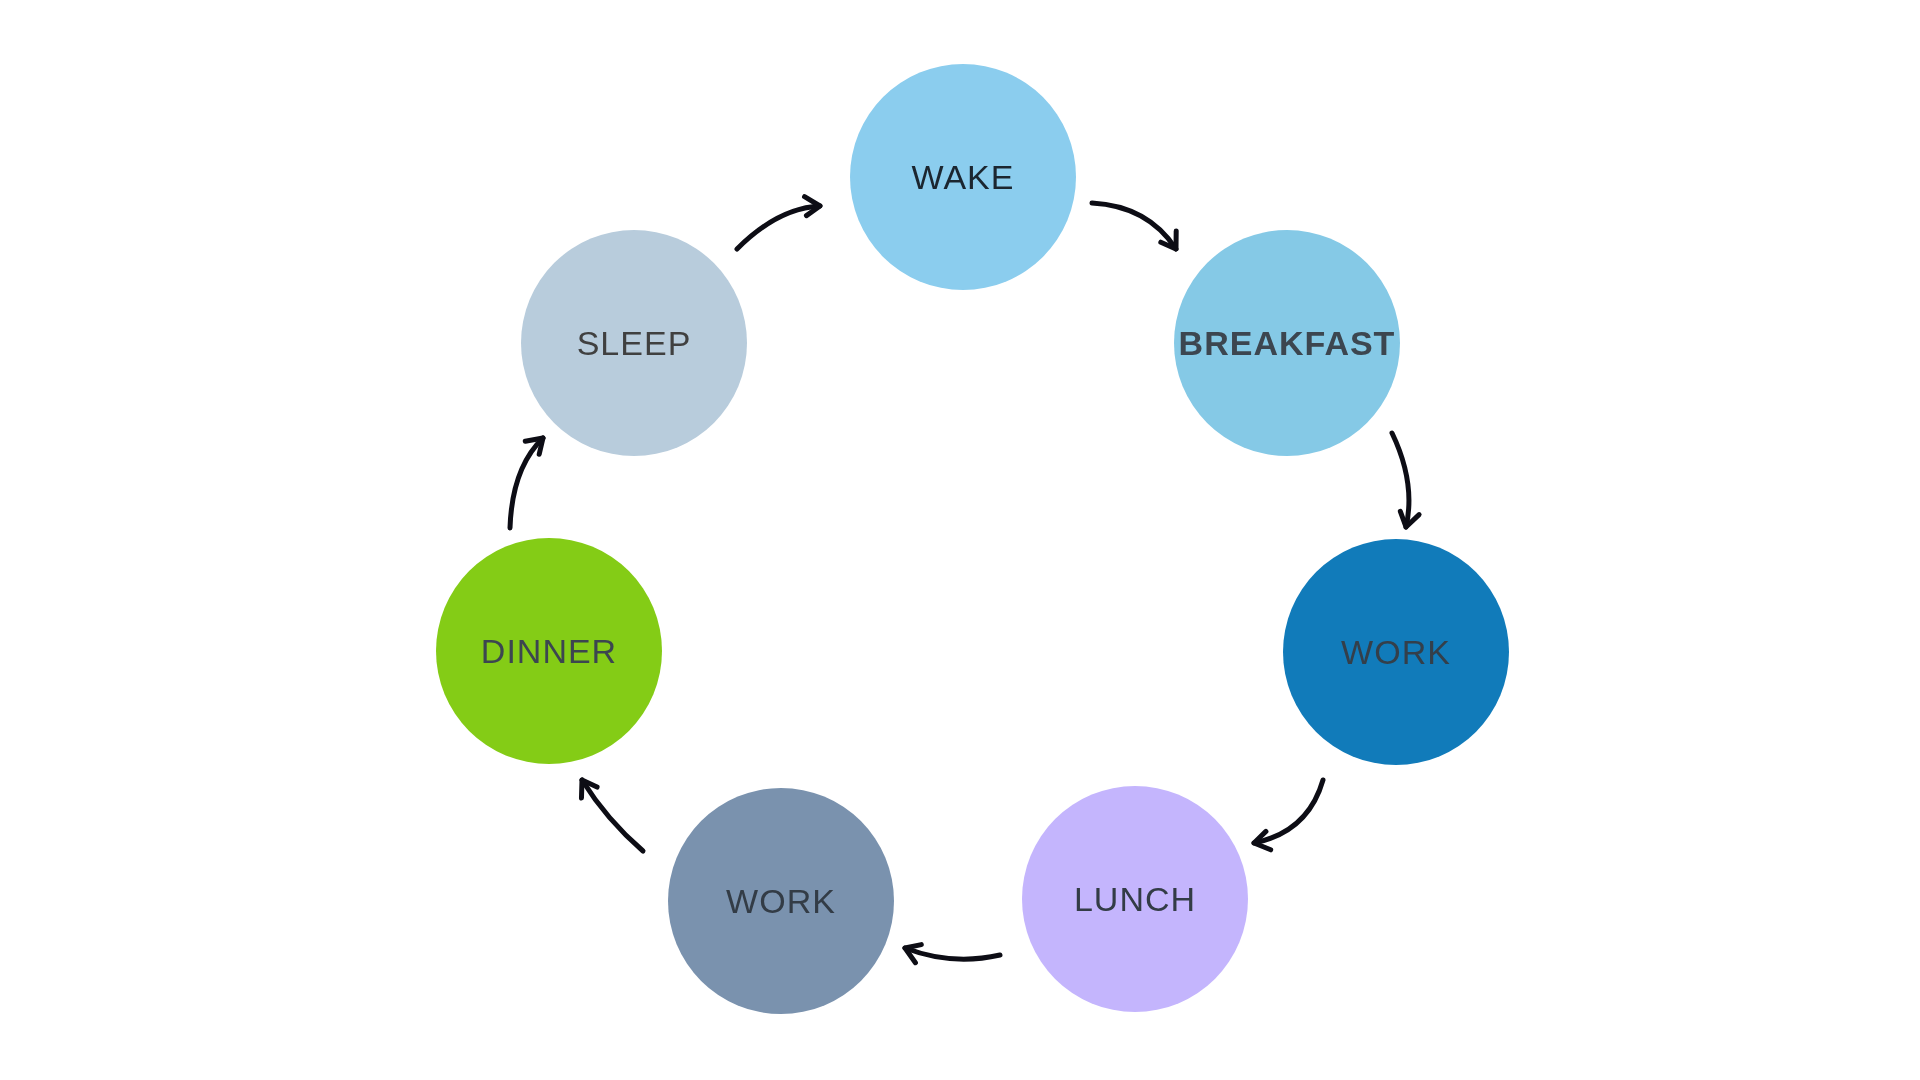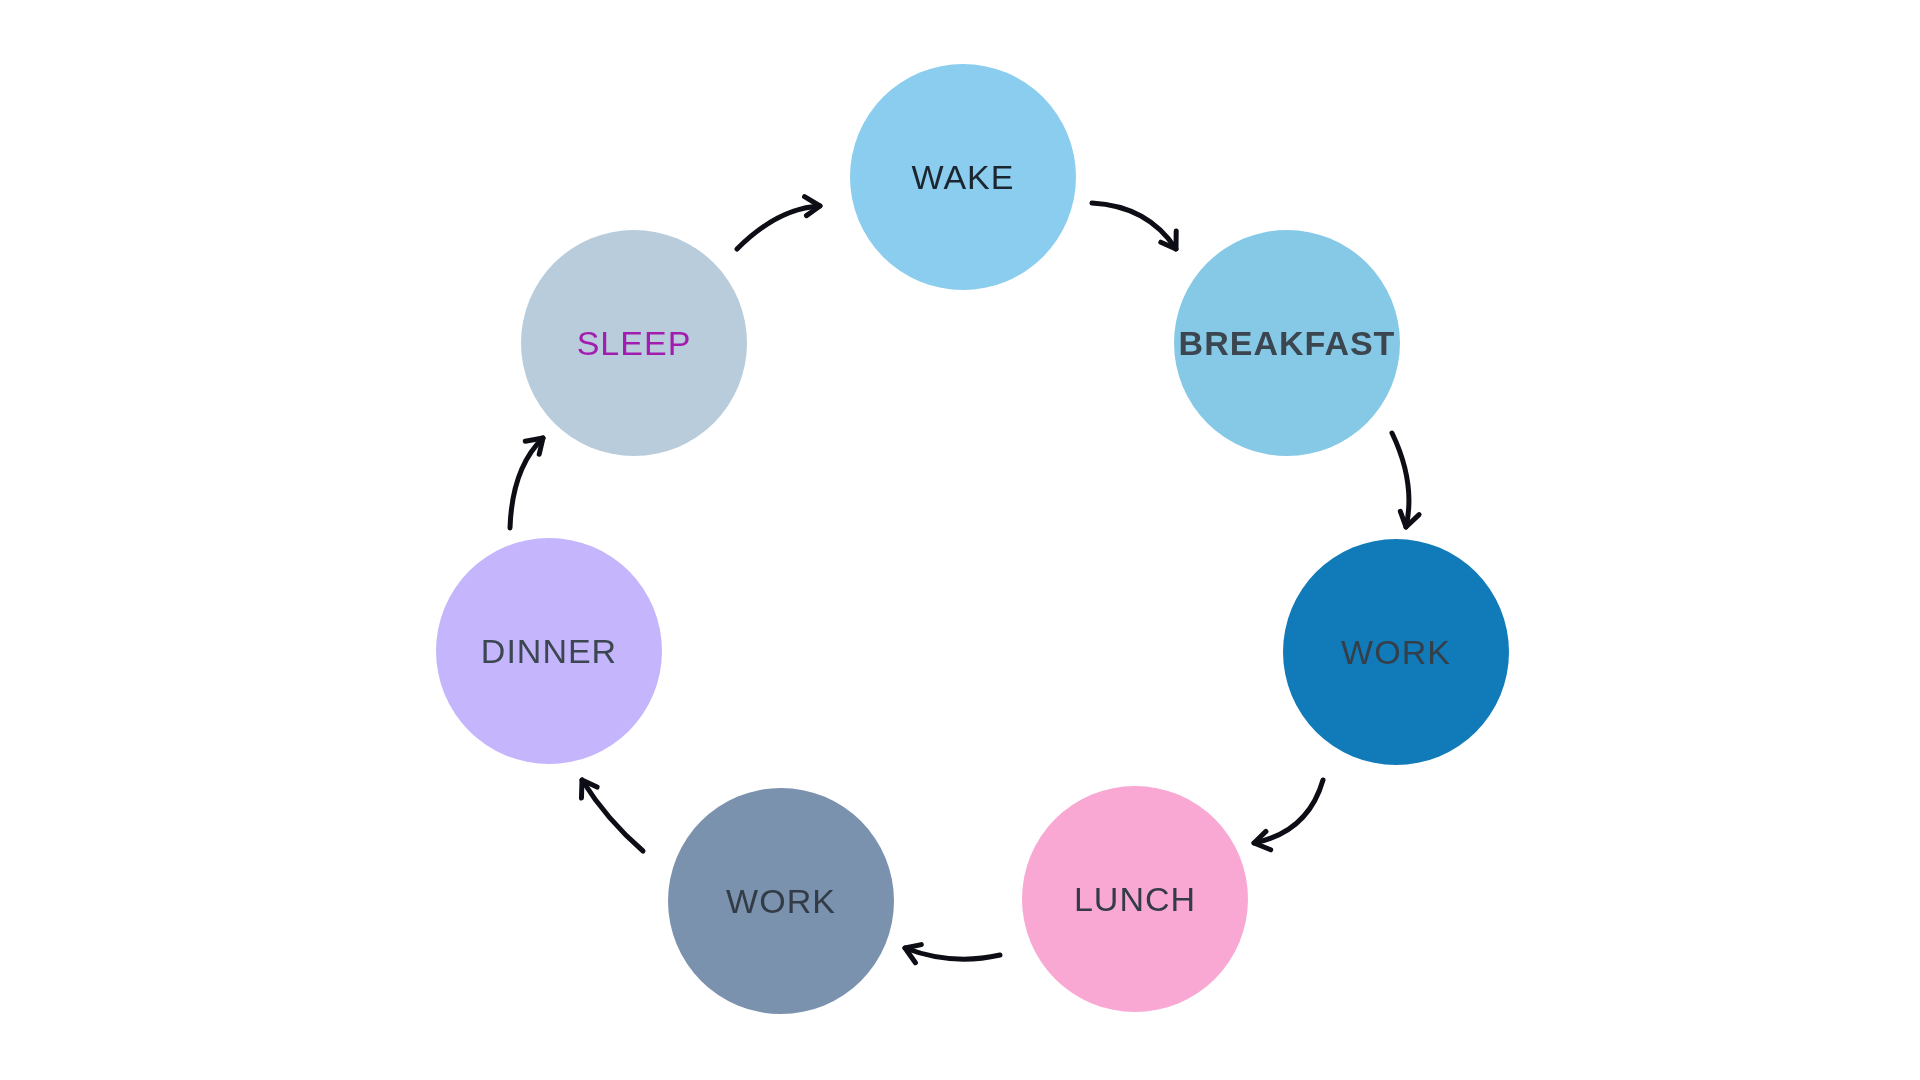--- a/index.html
+++ b/index.html
@@ -65,26 +65,26 @@
 
   <div class="node" style="left: 850px; top: 64px; height: 226px; width: 226px; background: rgb(139, 205, 238);">
     <span class="node-label" style="color: rgb(27, 38, 48);">WAKE</span>
   </div>
   <div class="node" style="left: 1174px; top: 230px; height: 226px; width: 226px; background: rgb(133, 201, 230);">
     <span class="node-label" style="color: rgb(60, 70, 80); font-weight: bold;">BREAKFAST</span>
   </div>
   <div class="node" style="left: 1283px; top: 539px; height: 226px; width: 226px; background: rgb(17, 123, 186);">
     <span class="node-label" style="color: rgb(52, 63, 74);">WORK</span>
   </div>
-  <div class="node" style="left: 1022px; top: 786px; height: 226px; width: 226px; background: #f9a8d4;">
+  <div class="node" style="left: 1022px; top: 786px; height: 226px; width: 226px; background: #c4b5fd;">
     <span class="node-label" style="color: rgb(51, 60, 70);">LUNCH</span>
   </div>
   <div class="node" style="left: 668px; top: 788px; height: 226px; width: 226px; background: rgb(122, 146, 174);">
     <span class="node-label" style="color: rgb(51, 60, 70);">WORK</span>
   </div>
-  <div class="node" style="left: 436px; top: 538px; height: 226px; width: 226px; background: #c4b5fd;">
+  <div class="node" style="left: 436px; top: 538px; height: 226px; width: 226px; background: #84cc16;">
     <span class="node-label" style="color: rgb(60, 70, 80);">DINNER</span>
   </div>
   <div class="node" style="left: 521px; top: 230px; height: 226px; width: 226px; background: rgb(184, 204, 220);">
-    <span class="node-label" style="color: #a21caf;">SLEEP</span>
+    <span class="node-label" style="color: #404040;">SLEEP</span>
   </div>
 
 </div>
 
 </body></html>

